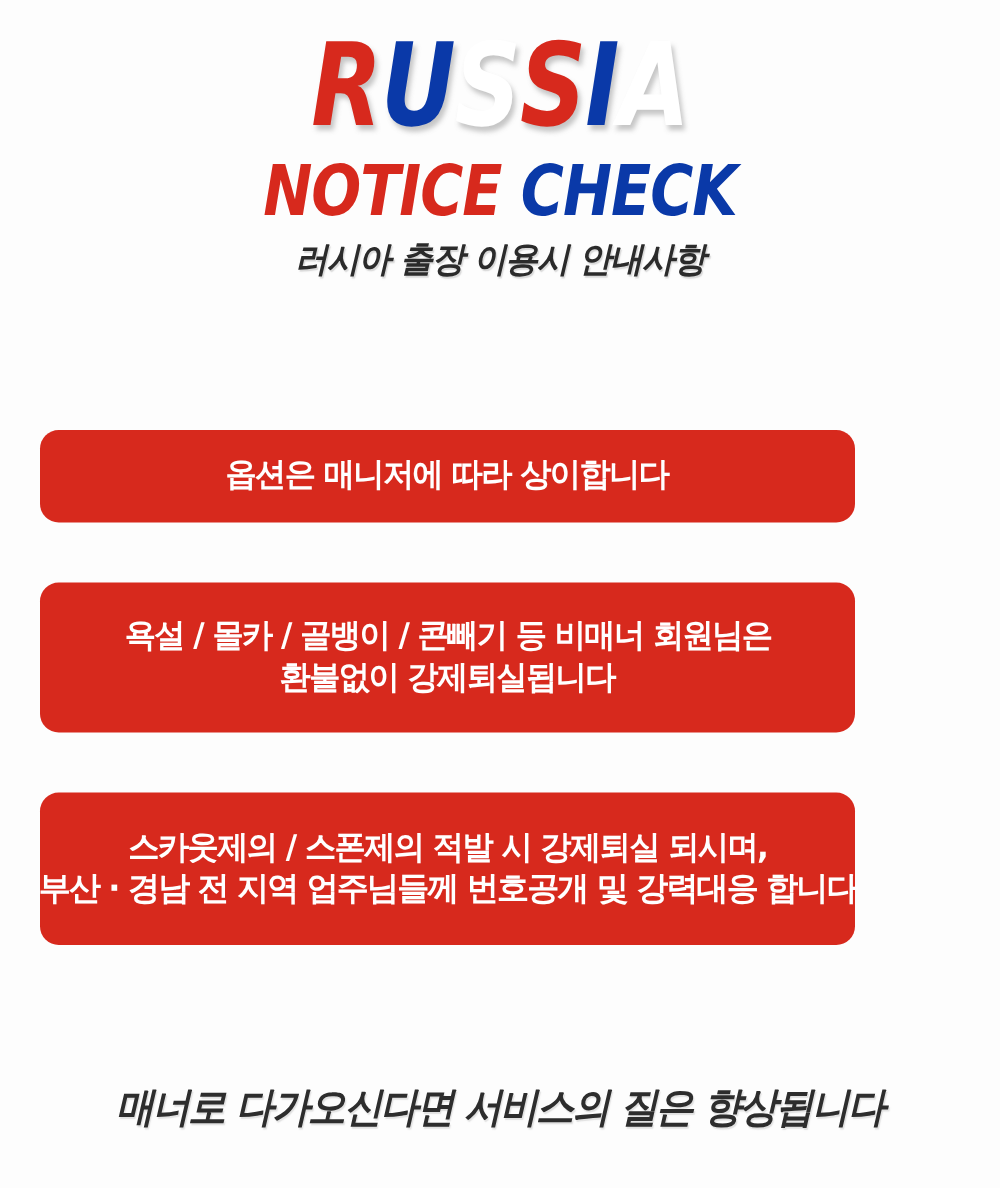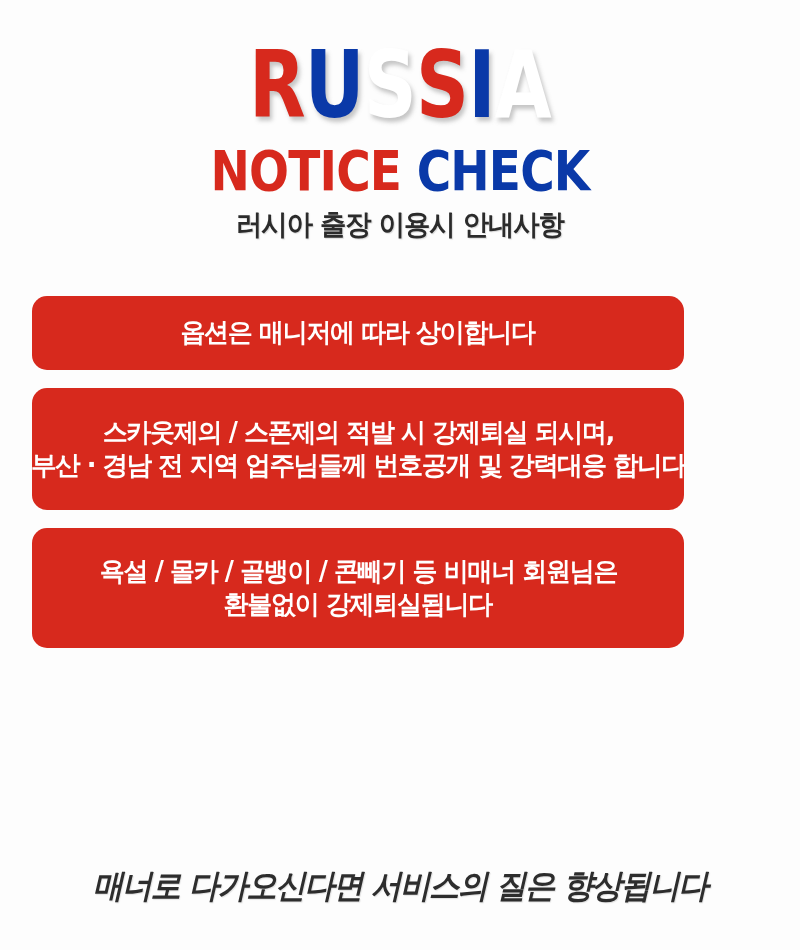--- a/index.html
+++ b/index.html
@@ -18,22 +18,23 @@
   .poster {
     position: relative;
     width: 800px;
     height: 950px;
     background: #fdfdfd;
     box-sizing: border-box;
   }
 
   
   .header {
-    padding-top: 44px;
+    padding-top: 27px;
     text-align: center;
+    font-style: italic;
   }
 
   .wordmark {
     font-family: "DejaVu Sans", sans-serif;
     font-weight: 700;
     font-size: 92px;
     line-height: 0.92;
     letter-spacing: -1px;
     margin: 0;
     transform: scaleX(0.80);
@@ -91,20 +92,21 @@
     box-sizing: border-box;
     border-radius: 15px;
     display: flex;
     flex-direction: column;
     align-items: center;
     justify-content: center;
     text-align: center;
     color: #ffffff;
     padding: 0 1px;
     margin-bottom: 18px;
+    margin-top: 48px;
   }
   .notice-box.red  { background: #D7291D; }
   .notice-box.blue { background: #0A39A8; }
   .notice-box.h1line { height: 74px; }
   .notice-box.h2line { height: 120px; }
   .notice-box.h2line-tall { height: 122px; }
 
   .notice-line {
     font-family: "DejaVu Sans", sans-serif;
     font-weight: 700;
@@ -157,28 +159,28 @@
 
     <p class="kr-subtitle">러시아 출장 이용시 안내사항</p>
   </div>
 
   <div class="notice-list">
 
     <div class="notice-box red h1line">
       <div class="notice-line">옵션은 매니저에 따라 상이합니다</div>
     </div>
 
+    <div class="notice-box red h2line">
+      <div class="notice-line">욕설 / 몰카 / 골뱅이 / 콘빼기 등 비매너 회원님은</div>
+      <div class="notice-line">환불없이 강제퇴실됩니다</div>
+    </div>
+
     <div class="notice-box red h2line-tall">
       <div class="notice-line">스카웃제의 / 스폰제의 적발 시 강제퇴실 되시며,</div>
       <div class="notice-line wide">부산 · 경남 전 지역 업주님들께 번호공개 및 강력대응 합니다</div>
-    </div>
-
-    <div class="notice-box red h2line">
-      <div class="notice-line">욕설 / 몰카 / 골뱅이 / 콘빼기 등 비매너 회원님은</div>
-      <div class="notice-line">환불없이 강제퇴실됩니다</div>
     </div>
 
 
 
   </div>
 
   <div class="footer">
     <p class="footer-text">매너로 다가오신다면 서비스의 질은 향상됩니다</p>
   </div>
 

